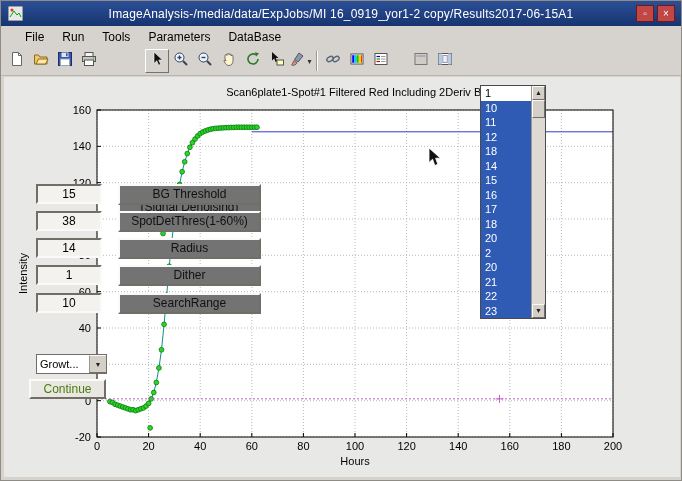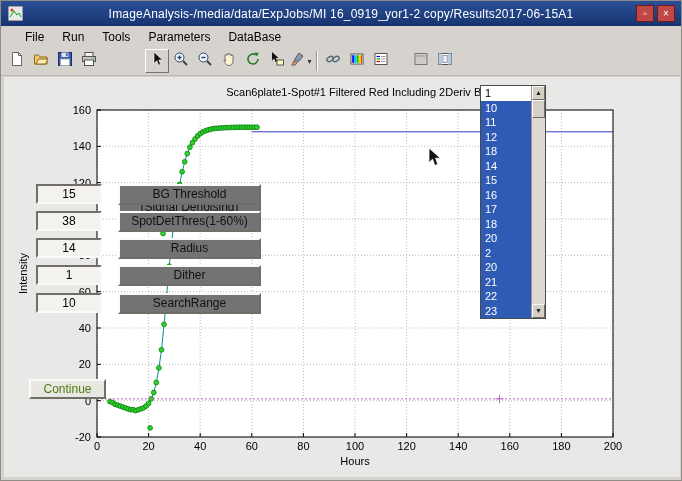--- a/index.html
+++ b/index.html
@@ -354,20 +354,24 @@
       <text x="90" y="74.33333333333337" text-anchor="end" font-size="11" fill="#000">140</text>
       <line x1="96" y1="34" x2="100" y2="34" stroke="#000"></line>
       <text x="90" y="38" text-anchor="end" font-size="11" fill="#000">160</text>
       <text x="354" y="20" text-anchor="middle" font-size="11" fill="#000">Scan6plate1-Spot#1 Filtered Red Including 2Deriv Bl</text>
       <text x="354" y="389" text-anchor="middle" font-size="11" fill="#000">Hours</text>
       <text x="26" y="197.5" text-anchor="middle" font-size="11" fill="#000" transform="rotate(-90 26 197.5)">Intensity</text>
     </svg>
 
   <div class="ctl-label hidden-strip">(Signal Denoising)</div>
 
+  <div class="combo">
+    <div class="combo-text">Growt...</div>
+    <div class="combo-arrow">▼</div>
+  </div>
   <button class="continue-btn">Continue</button>
 
   <div class="list-popup">
     <div class="list-items" id="list-items">
         <div class="list-item">1</div>
         <div class="list-item sel">10</div>
         <div class="list-item sel">11</div>
         <div class="list-item sel">12</div>
         <div class="list-item sel">18</div>
         <div class="list-item sel">14</div>

